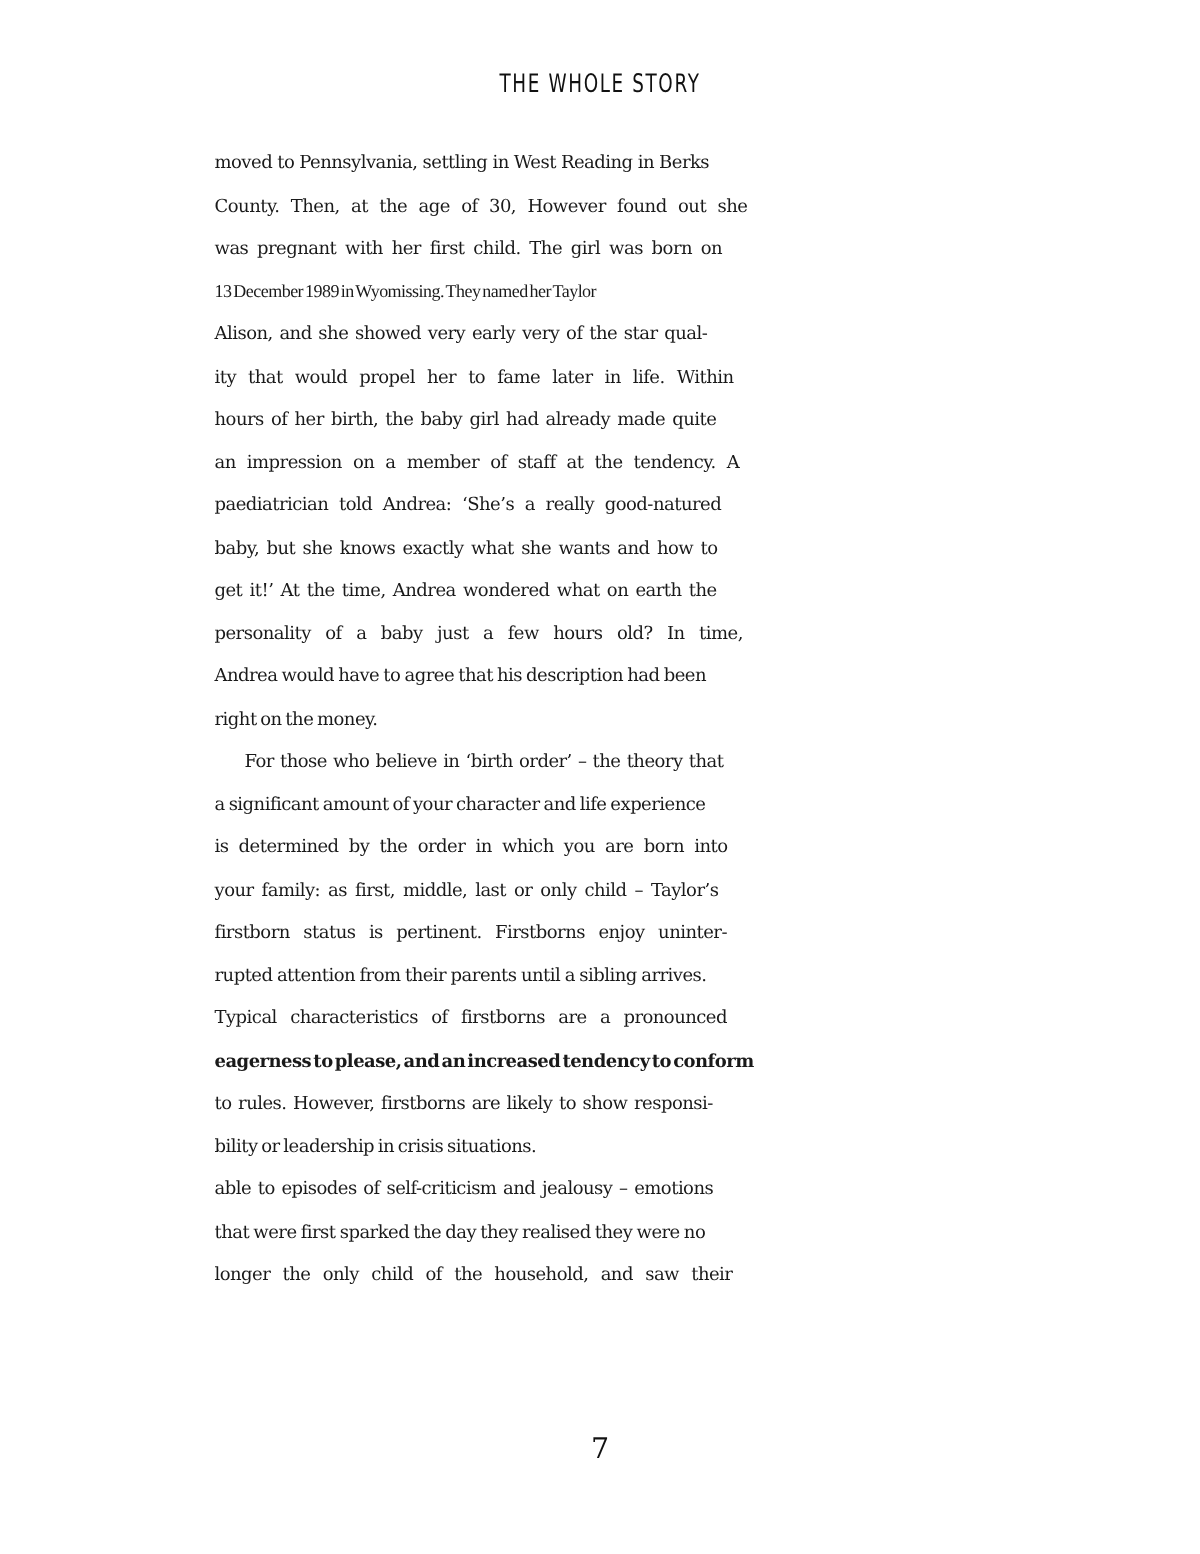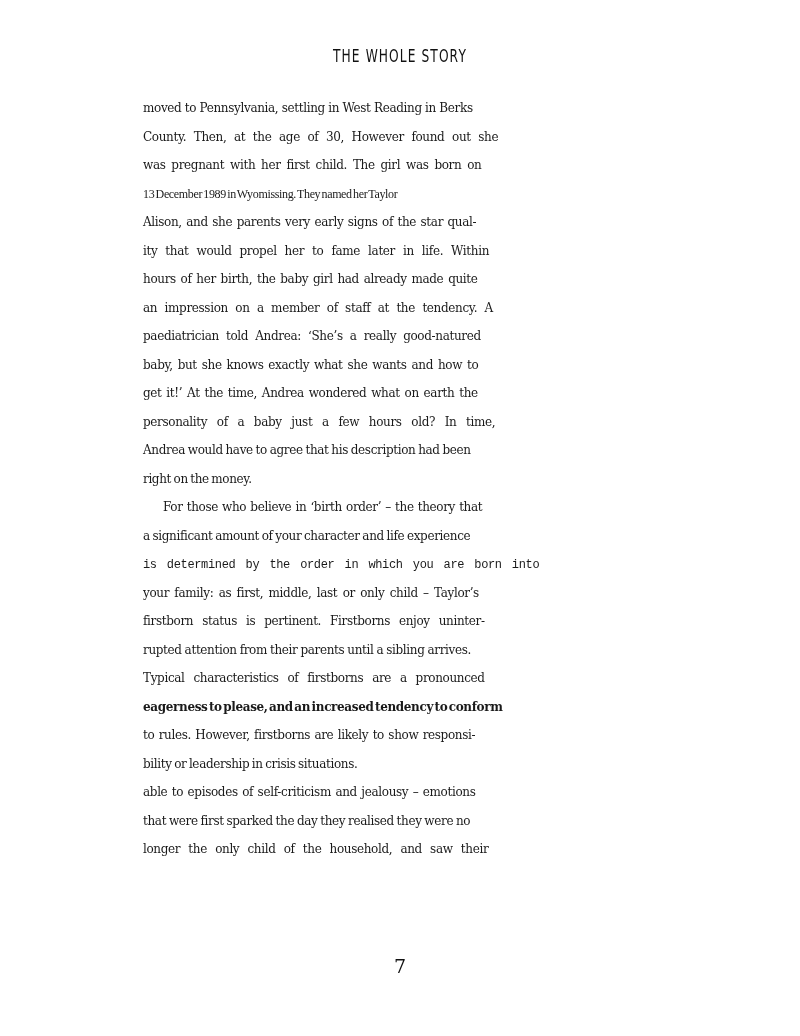--- a/index.html
+++ b/index.html
@@ -73,36 +73,36 @@
 
 <div class="running-head">THE WHOLE STORY</div>
 
 <div class="text-block">
 
   <div>
     <span class="line"><span style="width: auto; word-spacing: -0.078125px;">moved to Pennsylvania, settling in West Reading in Berks</span></span>
     <span class="line"><span style="width: auto; word-spacing: 4.10156px;">County. Then, at the age of 30, However found out she</span></span>
     <span class="line"><span style="width: auto; word-spacing: 2.36563px;">was pregnant with her first child. The girl was born on</span></span>
     <span class="line"><span style="width: auto; word-spacing: -1.39062px; font-family: Liberation Serif, serif;">13 December 1989 in Wyomissing. They named her Taylor</span></span>
-    <span class="line"><span style="width: auto; word-spacing: 0.99375px;">Alison, and she parents very early signs of the star qual-</span></span>
+    <span class="line"><span style="width: auto; word-spacing: 0.99375px;">Alison, and she showed very early very of the star qual-</span></span>
     <span class="line"><span style="width: auto; word-spacing: 4.51875px;">ity that would propel her to fame later in life. Within</span></span>
     <span class="line"><span style="width: auto; word-spacing: 1.30469px;">hours of her birth, the baby girl had already made quite</span></span>
     <span class="line"><span style="width: auto; word-spacing: 3.91406px;">an impression on a member of staff at the tendency. A</span></span>
     <span class="line"><span style="width: auto; word-spacing: 3.625px;">paediatrician told Andrea: ‘She’s a really good-natured</span></span>
     <span class="line"><span style="width: auto; word-spacing: 1.425px;">baby, but she knows exactly what she wants and how to</span></span>
     <span class="line"><span style="width: auto; word-spacing: 1.34063px;">get it!’ At the time, Andrea wondered what on earth the</span></span>
     <span class="line"><span style="width: auto; word-spacing: 6.15625px;">personality of a baby just a few hours old? In time,</span></span>
     <span class="line"><span style="width: auto; word-spacing: -0.715278px;">Andrea would have to agree that his description had been</span></span>
     <span class="line last"><span>right on the money.</span></span>
   </div>
 
   <div>
     <span class="line indent"><span style="width: auto; word-spacing: 0.634375px;">For those who believe in ‘birth order’ – the theory that</span></span>
     <span class="line"><span style="width: auto; word-spacing: -0.841797px;">a significant amount of your character and life experience</span></span>
-    <span class="line"><span style="width: auto; word-spacing: 3.31406px; font-family: Liberation Mono, monospace;">is determined by the order in which you are born into</span></span>
+    <span class="line"><span style="width: auto; word-spacing: 3.31406px;">is determined by the order in which you are born into</span></span>
     <span class="line"><span style="width: auto; word-spacing: 1.82969px;">your family: as first, middle, last or only child – Taylor’s</span></span>
     <span class="line"><span style="width: auto; word-spacing: 5.51562px;">firstborn status is pertinent. Firstborns enjoy uninter-</span></span>
     <span class="line"><span style="width: auto; word-spacing: -0.513672px;">rupted attention from their parents until a sibling arrives.</span></span>
     <span class="line"><span style="width: auto; word-spacing: 5.39062px;">Typical characteristics of firstborns are a pronounced</span></span>
     <span class="line"><span style="width: auto; word-spacing: -2.4043px; font-weight: bold;">eagerness to please, and an increased tendency to conform</span></span>
     <span class="line"><span style="width: auto; word-spacing: 0.886719px;">to rules. However, firstborns are likely to show responsi-</span></span>
     <span class="line last"><span>bility or leadership in crisis situations.</span></span>
   </div>
 
   <div>

